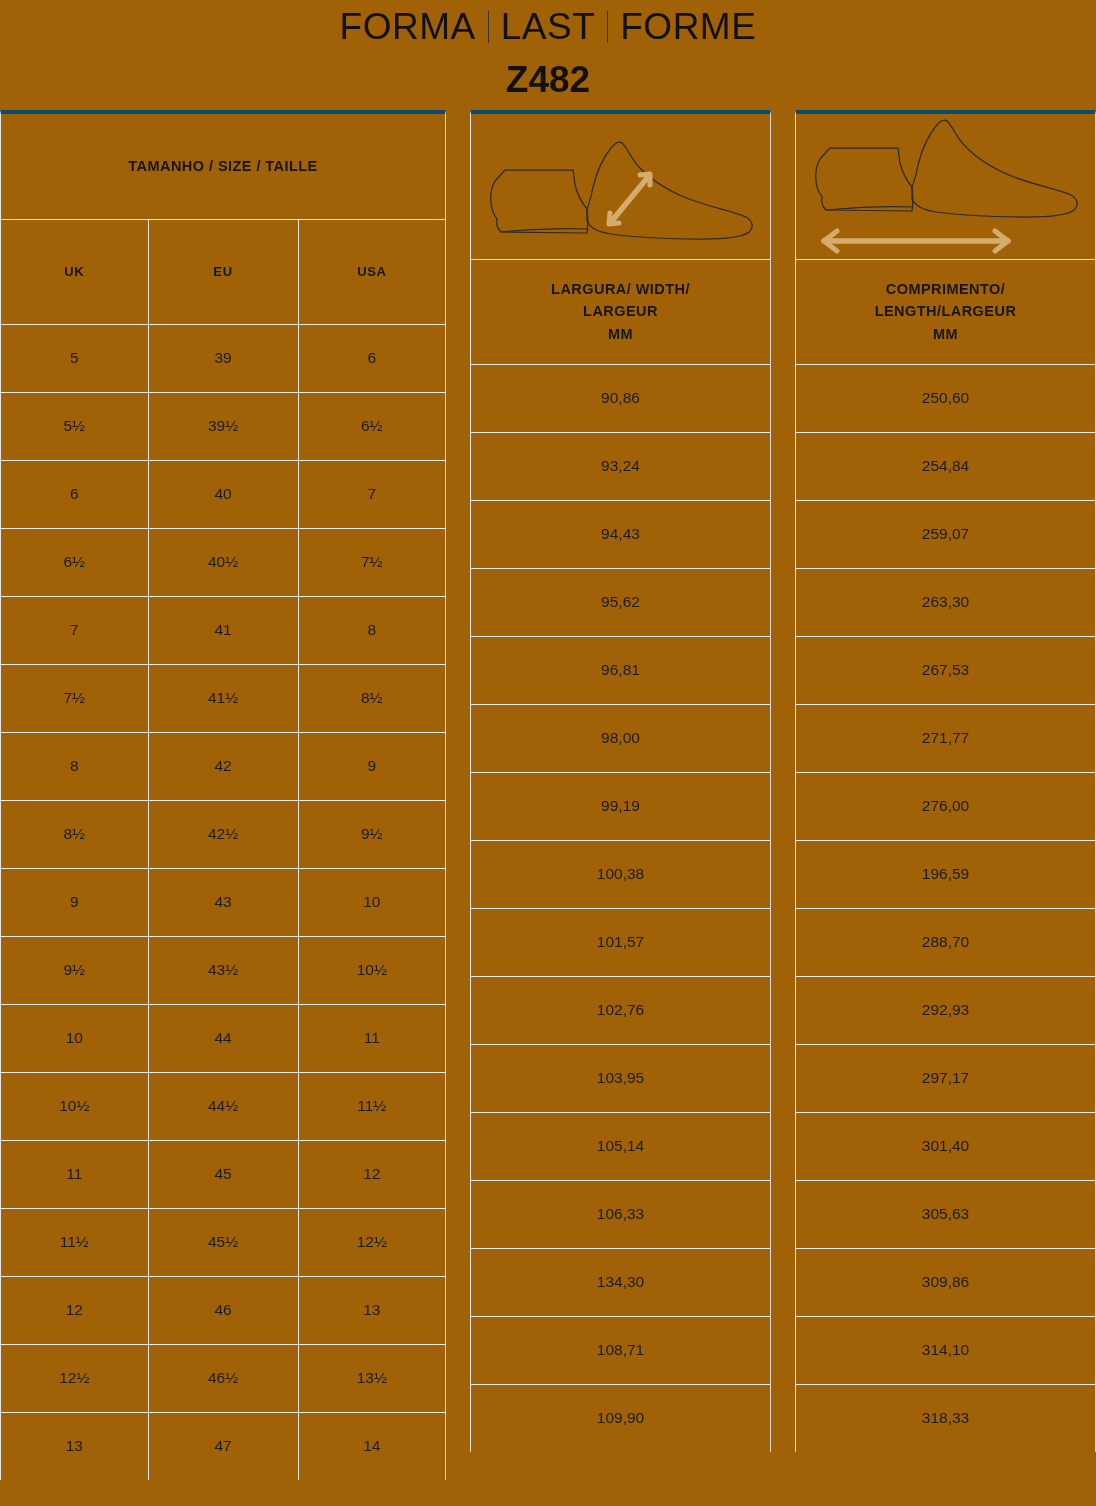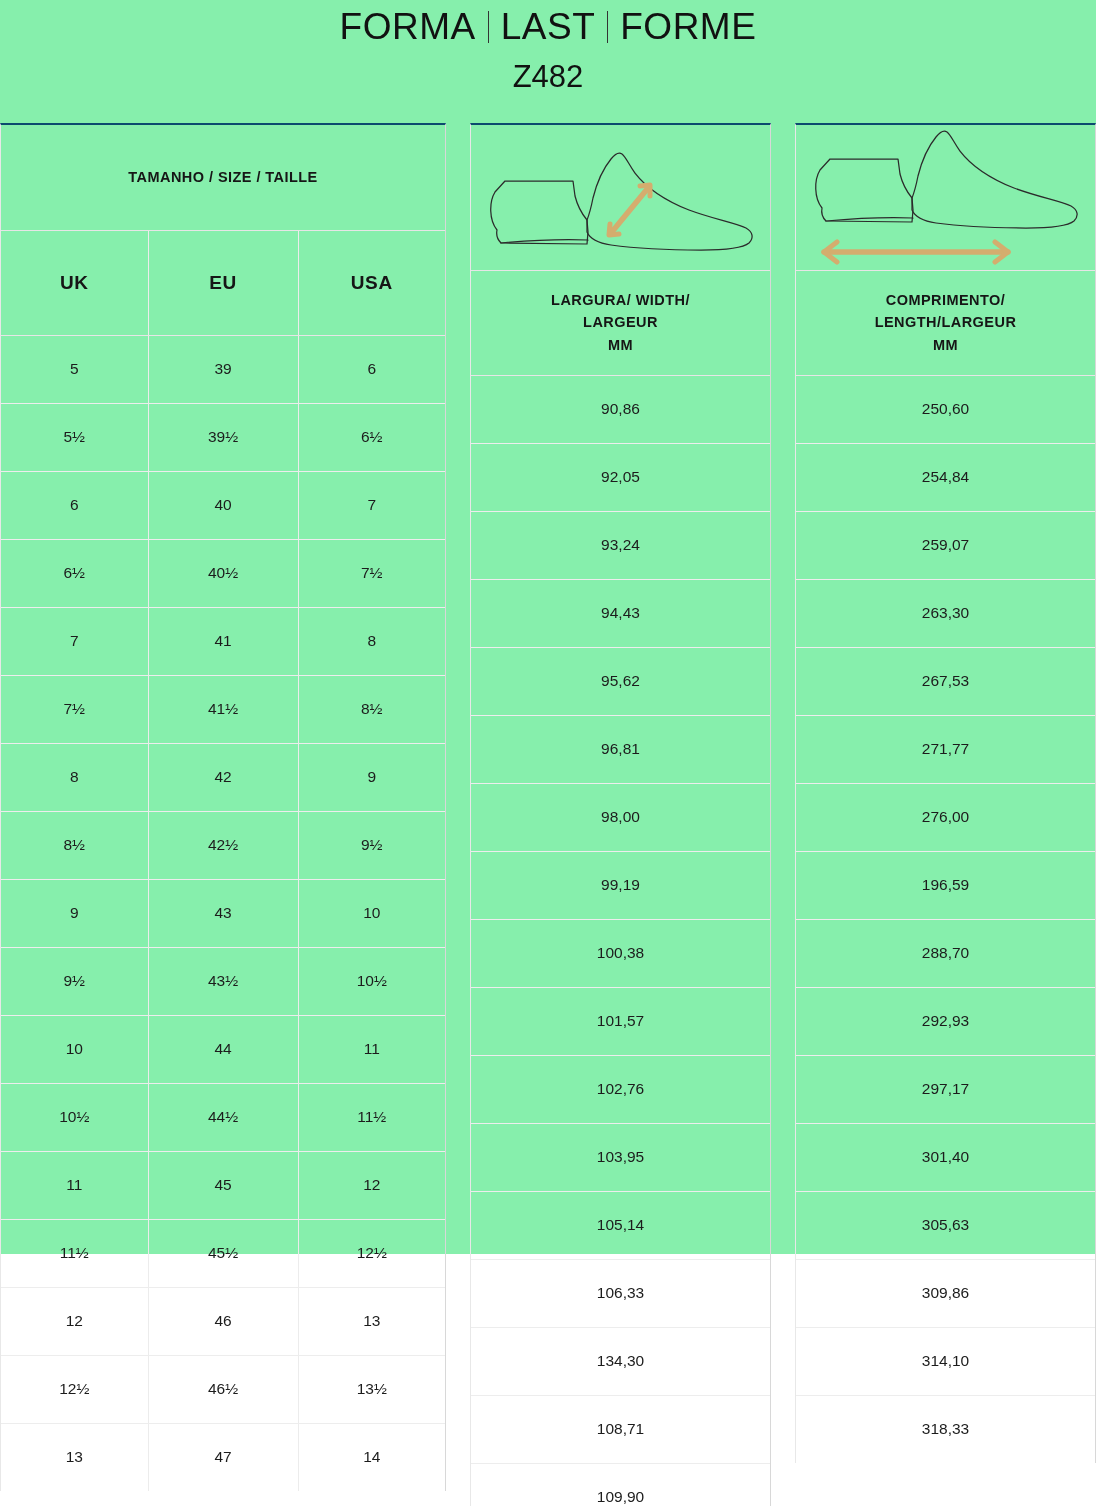--- a/index.html
+++ b/index.html
@@ -9,22 +9,22 @@
     height: 1506px;
     background: #ffffff;
     font-family: "Liberation Sans", sans-serif;
     color: #1a1a1a;
     overflow: hidden;
   }
 
   .sheet {
     position: relative;
     width: 1096px;
-    height: 1254px;
-    background: #86efac;
+    height: 1506px;
+    background: #a16207;
   }
 
   
   .title-block {
     position: absolute;
     top: 0;
     left: 0;
     width: 1096px;
     height: 110px;
     text-align: center;
@@ -40,40 +40,40 @@
   }
   .title-sep {
     display: inline-block;
     width: 1px;
     height: 32px;
     background: #333333;
     vertical-align: -4px;
     margin: 0 12px;
   }
   .title-code {
-    font-size: 31px;
-    font-weight: 400;
+    font-size: 37px;
+    font-weight: 700;
     line-height: 1;
     padding-top: 16px;
     color: #111111;
   }
 
   
   .grid {
     position: absolute;
     top: 110px;
     left: 0;
     width: 1096px;
     height: 1396px;
   }
 
   .tbl {
     position: absolute;
-    top: 13px;
-    border-top: 2px solid #0c4a6e;
+    top: 0;
+    border-top: 4px solid #0c4a6e;
     border-left: 1px solid #e8e8e8;
     border-right: 1px solid #d8d8d8;
   }
   .tbl-size   { left: 0px;   width: 446px; }
   .tbl-width  { left: 470px; width: 301px; }
   .tbl-length { left: 795px; width: 301px; }
 
   .tbl table {
     width: 100%;
     border-collapse: collapse;
@@ -100,21 +100,21 @@
     line-height: 1.55;
     color: #161616;
   }
 
   .cell-colhead {
     height: 105px;
     border-bottom: 1px solid #e6e6e6;
     border-right: 1px solid #ececec;
     vertical-align: middle;
     text-align: center;
-    font-size: 19px;
+    font-size: 13px;
     font-weight: 700;
     letter-spacing: 0.6px;
     color: #161616;
   }
   .cell-colhead:last-child { border-right: none; margin-top: 28px; }
 
   .cell-data {
     height: 68px;
     border-bottom: 1px solid #ededed;
     border-right: 1px solid #ececec;
@@ -278,23 +278,20 @@
               <span>LARGEUR</span><br>
               <span>MM</span>
             </th>
           </tr>
         </thead>
         <tbody>
             <tr>
               <td class="cell-data">90,86</td>
             </tr>
             <tr>
-              <td class="cell-data">92,05</td>
-            </tr>
-            <tr>
               <td class="cell-data">93,24</td>
             </tr>
             <tr>
               <td class="cell-data">94,43</td>
             </tr>
             <tr>
               <td class="cell-data">95,62</td>
             </tr>
             <tr>
               <td class="cell-data">96,81</td>

